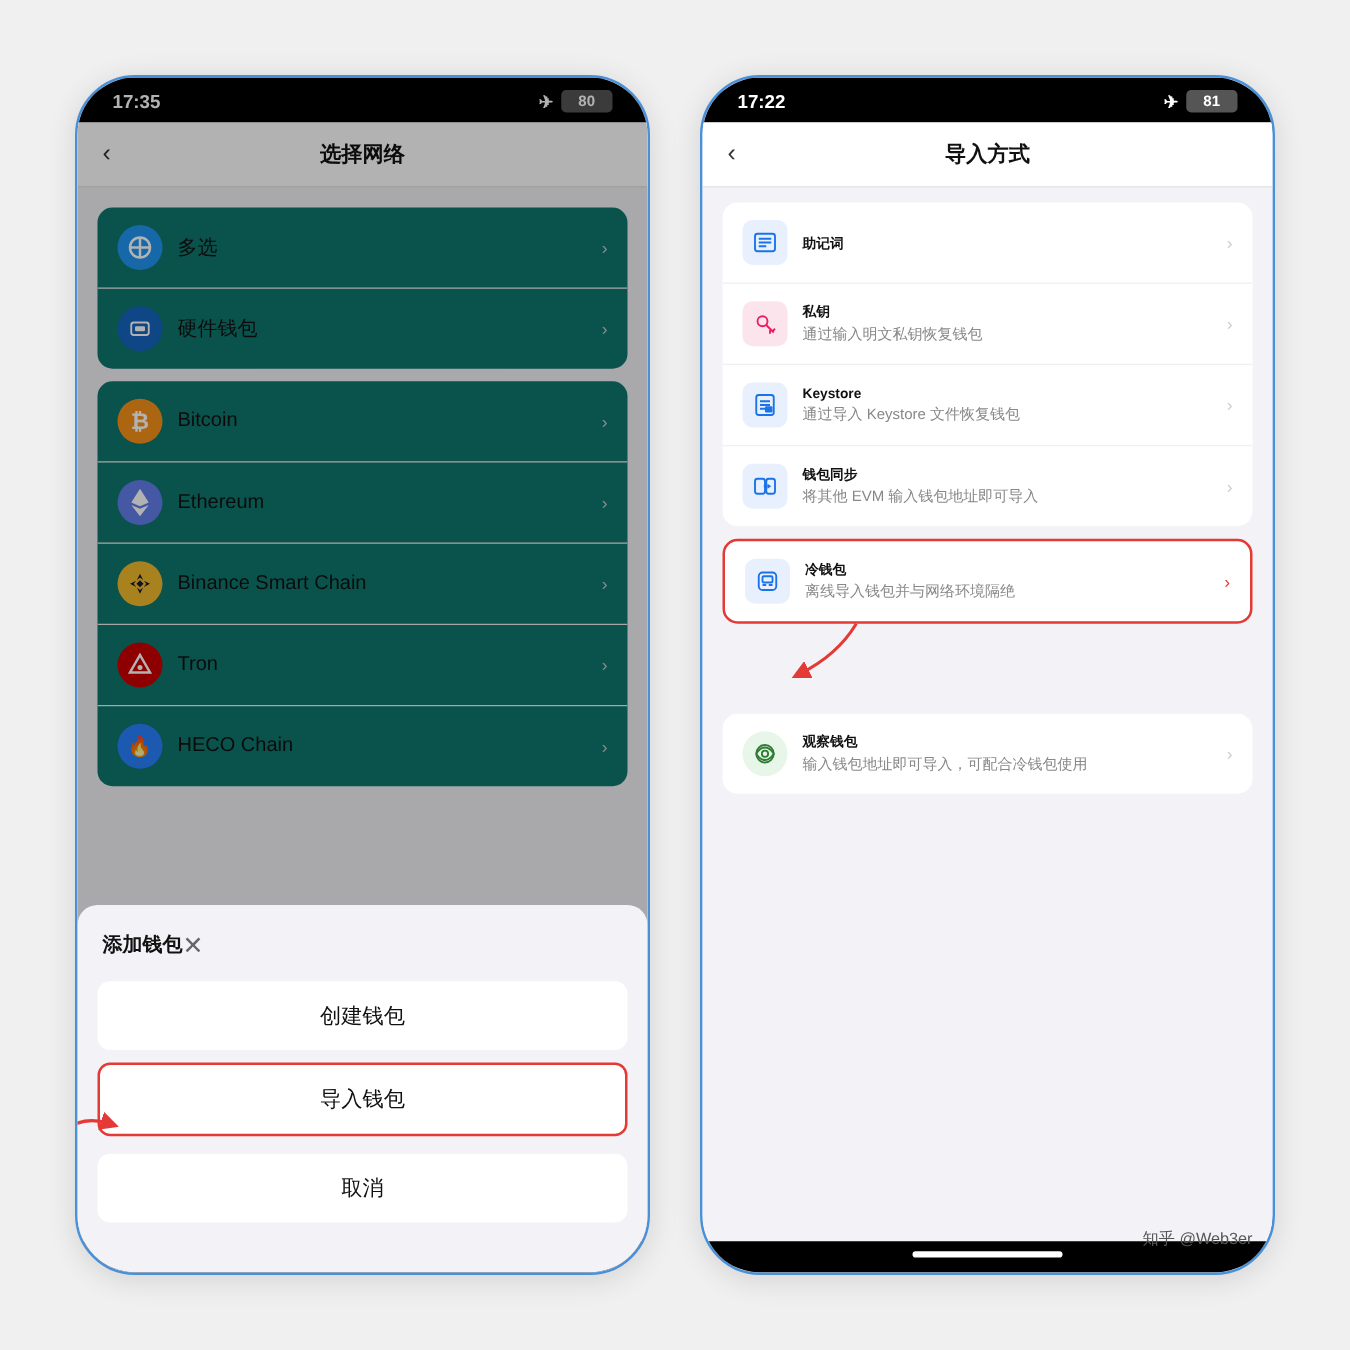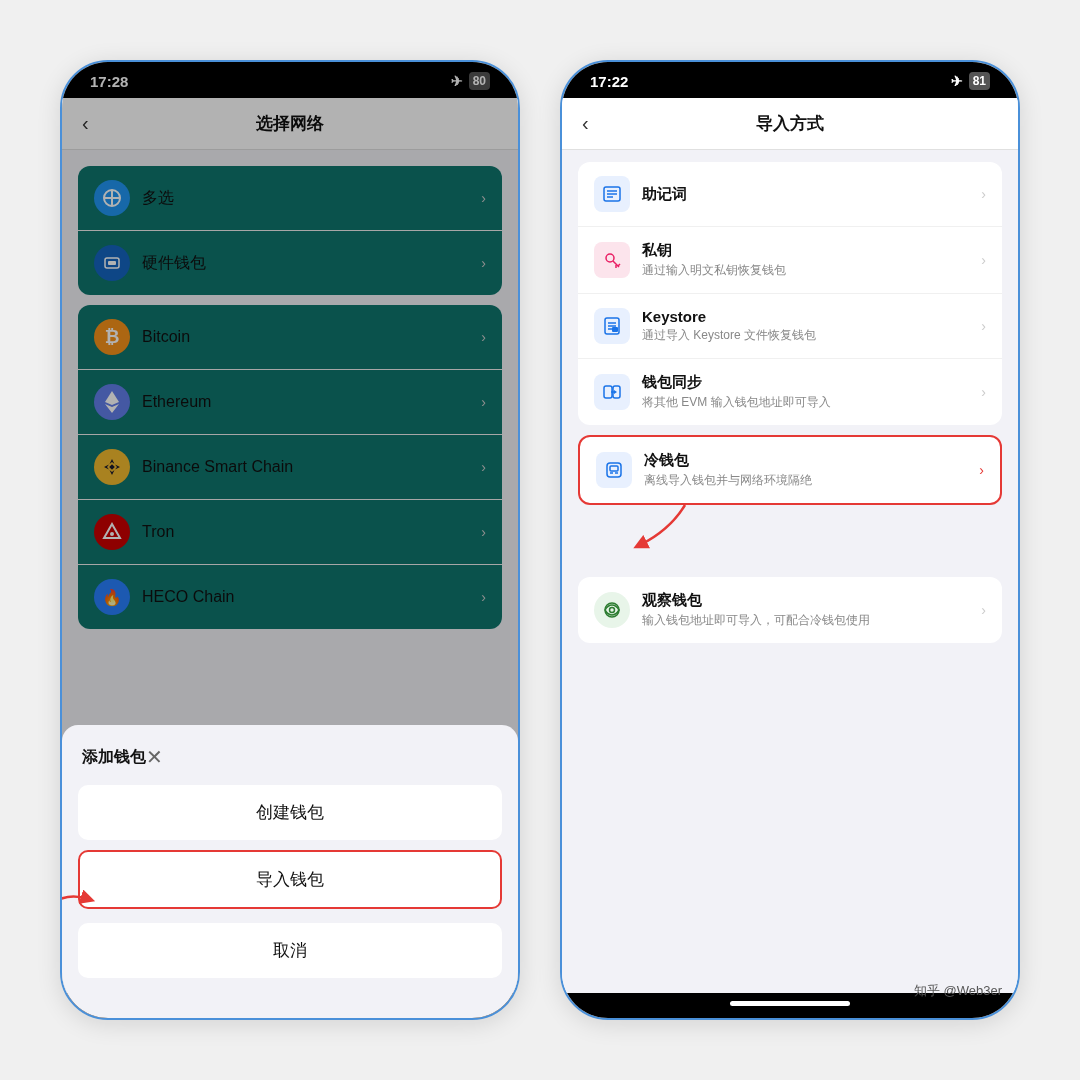--- a/index.html
+++ b/index.html
@@ -41,21 +41,21 @@
     }
     .status-right {
       display: flex;
       align-items: center;
       gap: 6px;
     }
     .airplane-icon { font-size: 14px; }
     .battery-badge {
       background: #555;
       border-radius: 4px;
-      padding: 2px 4px;
+      padding: 2px 14px;
       font-size: 12px;
       font-weight: 700;
     }
 
     
     .screen {
       flex: 1;
       display: flex;
       flex-direction: column;
       background: #f2f2f7;
@@ -233,21 +233,21 @@
       font-size: 16px;
       margin-right: 12px;
       flex-shrink: 0;
       background: #e8f0fe;
       color: #1a73e8;
     }
     .import-text {
       flex: 1;
     }
     .import-name {
-      font-size: 15px;
+      font-size: 11px;
       font-weight: 600;
       color: #111;
     }
     .import-desc {
       font-size: 12px;
       color: #888;
       margin-top: 2px;
     }
 
     .cold-wallet-section {
@@ -279,21 +279,21 @@
       color: #555;
       font-weight: 500;
     }
   </style>
 </head>
 <body>
 
 <div class="phone">
 
   <div class="status-bar">
-    <span>17:28</span>
+    <span>17:35</span>
     <div class="status-right">
       <span class="airplane-icon">✈</span>
       <span class="battery-badge">80</span>
     </div>
   </div>
 
   <div class="screen">
 
     <div class="nav-bar">
       <span class="nav-back">‹</span>

